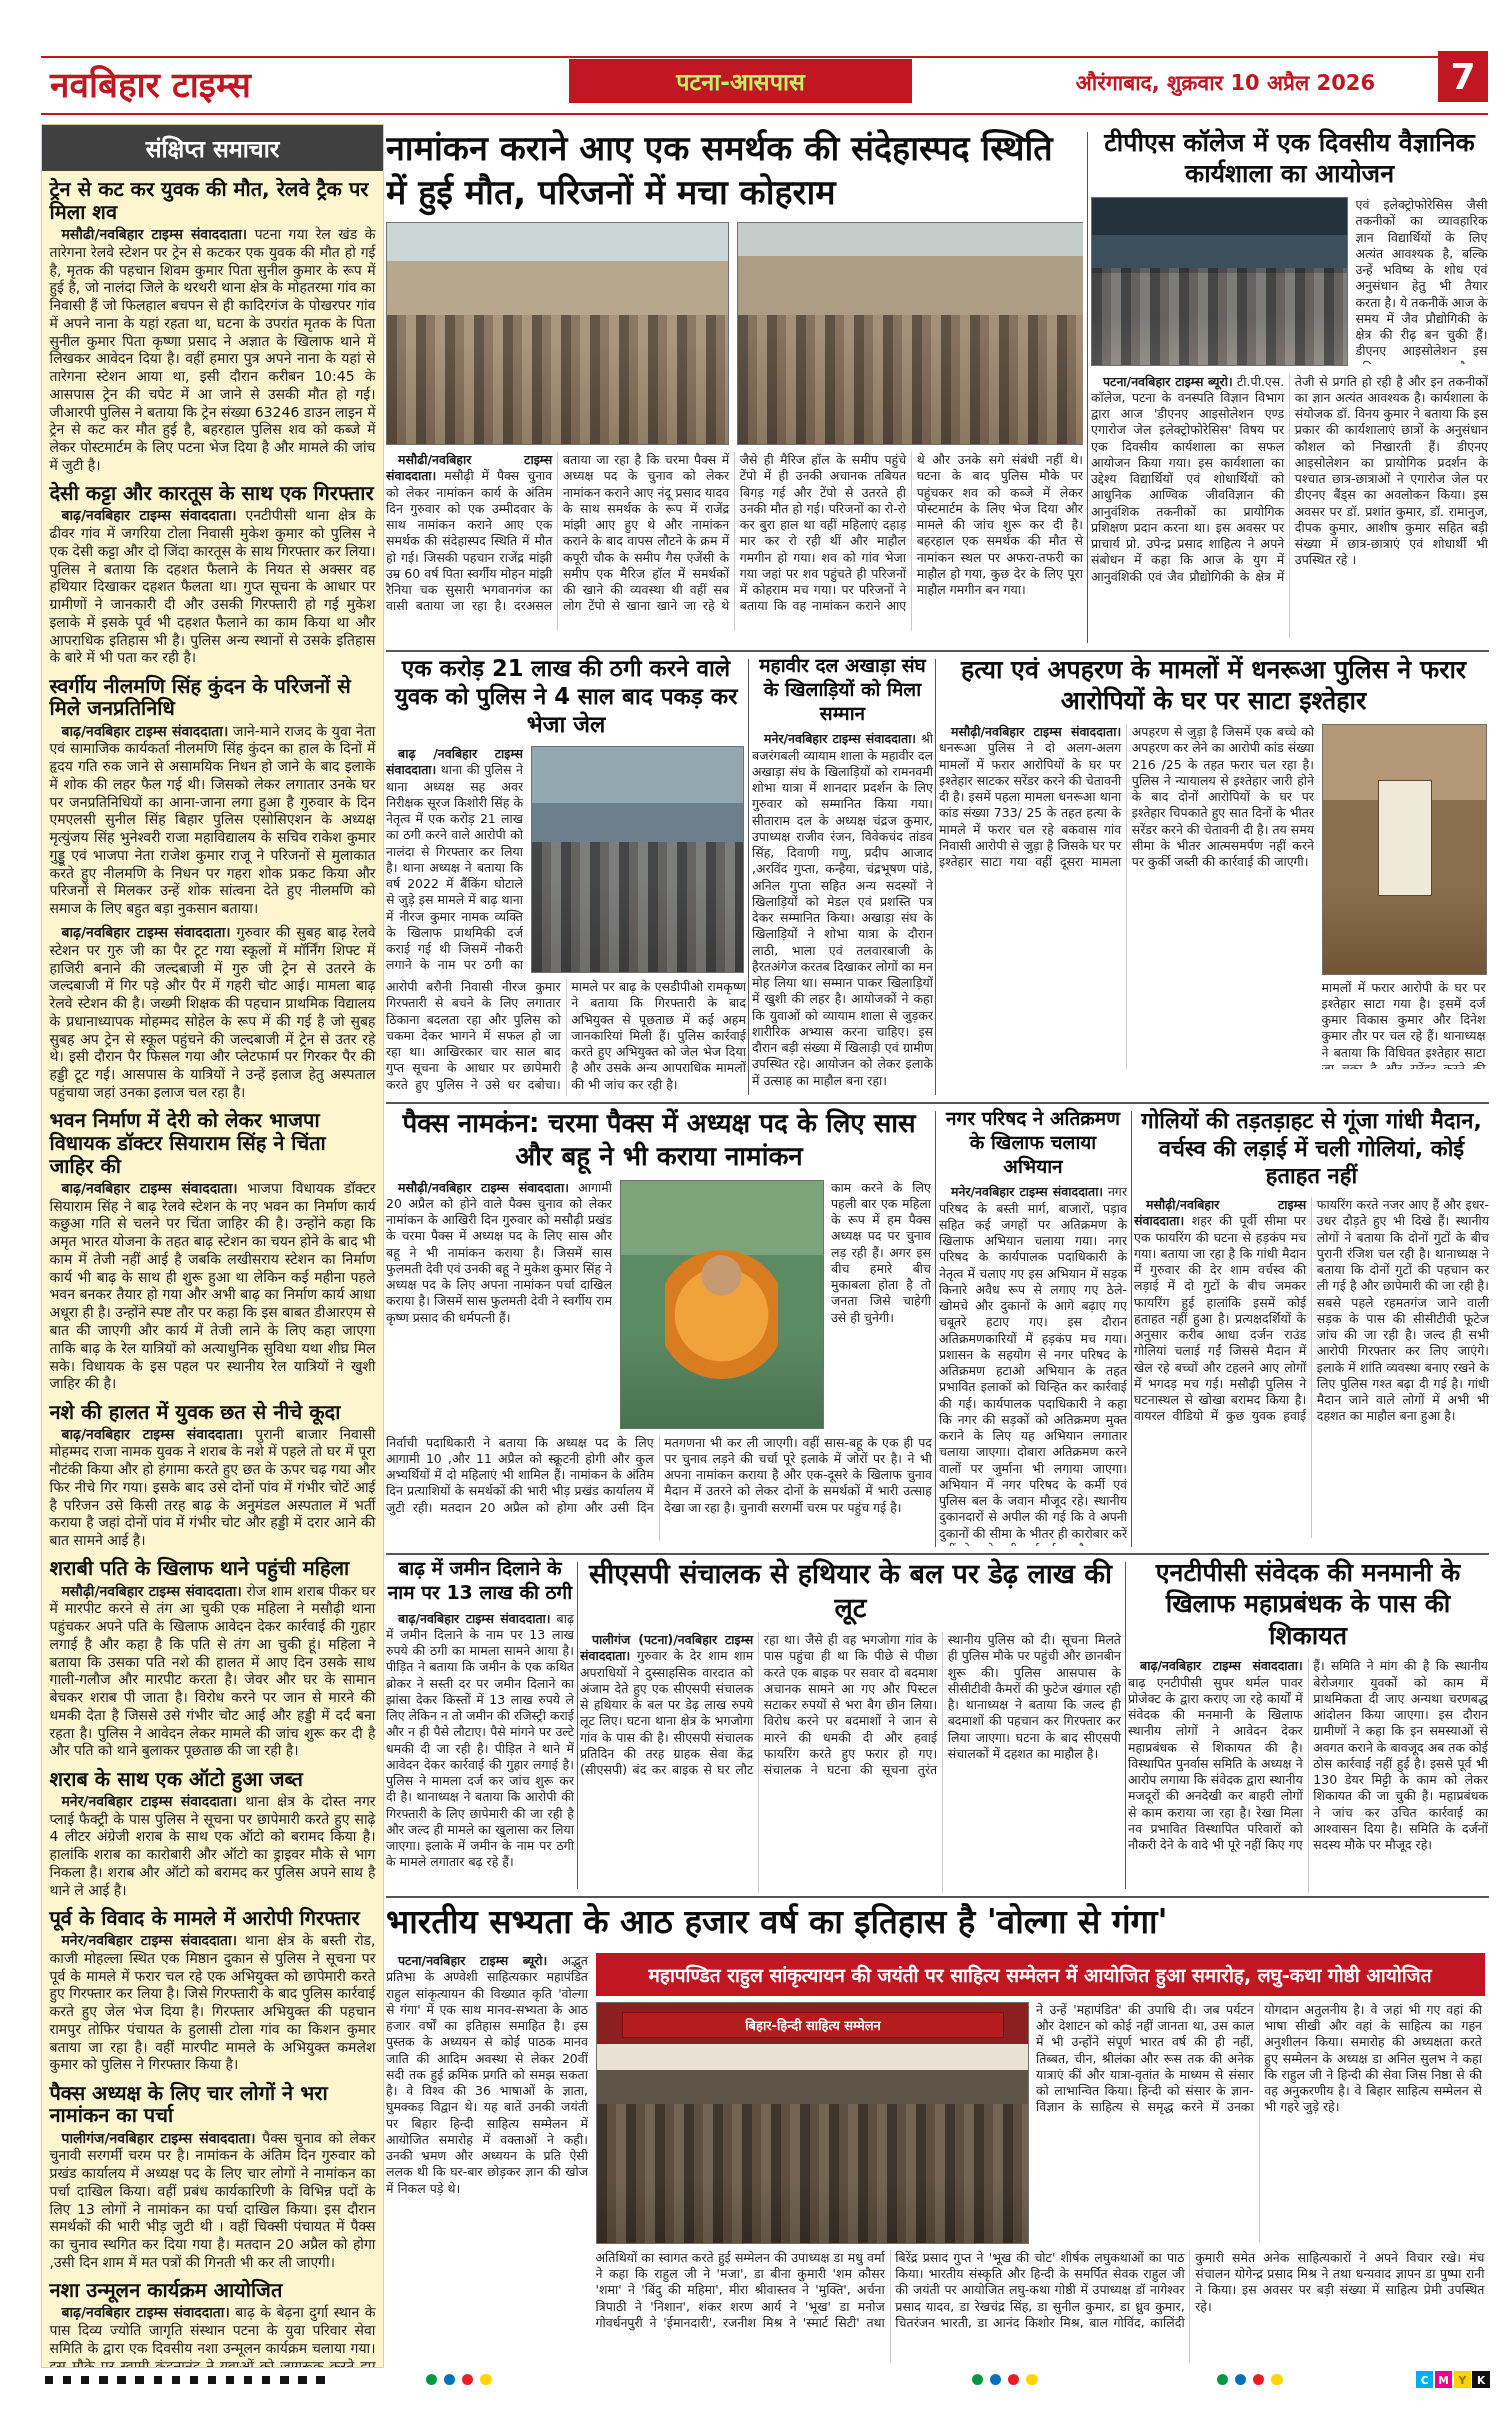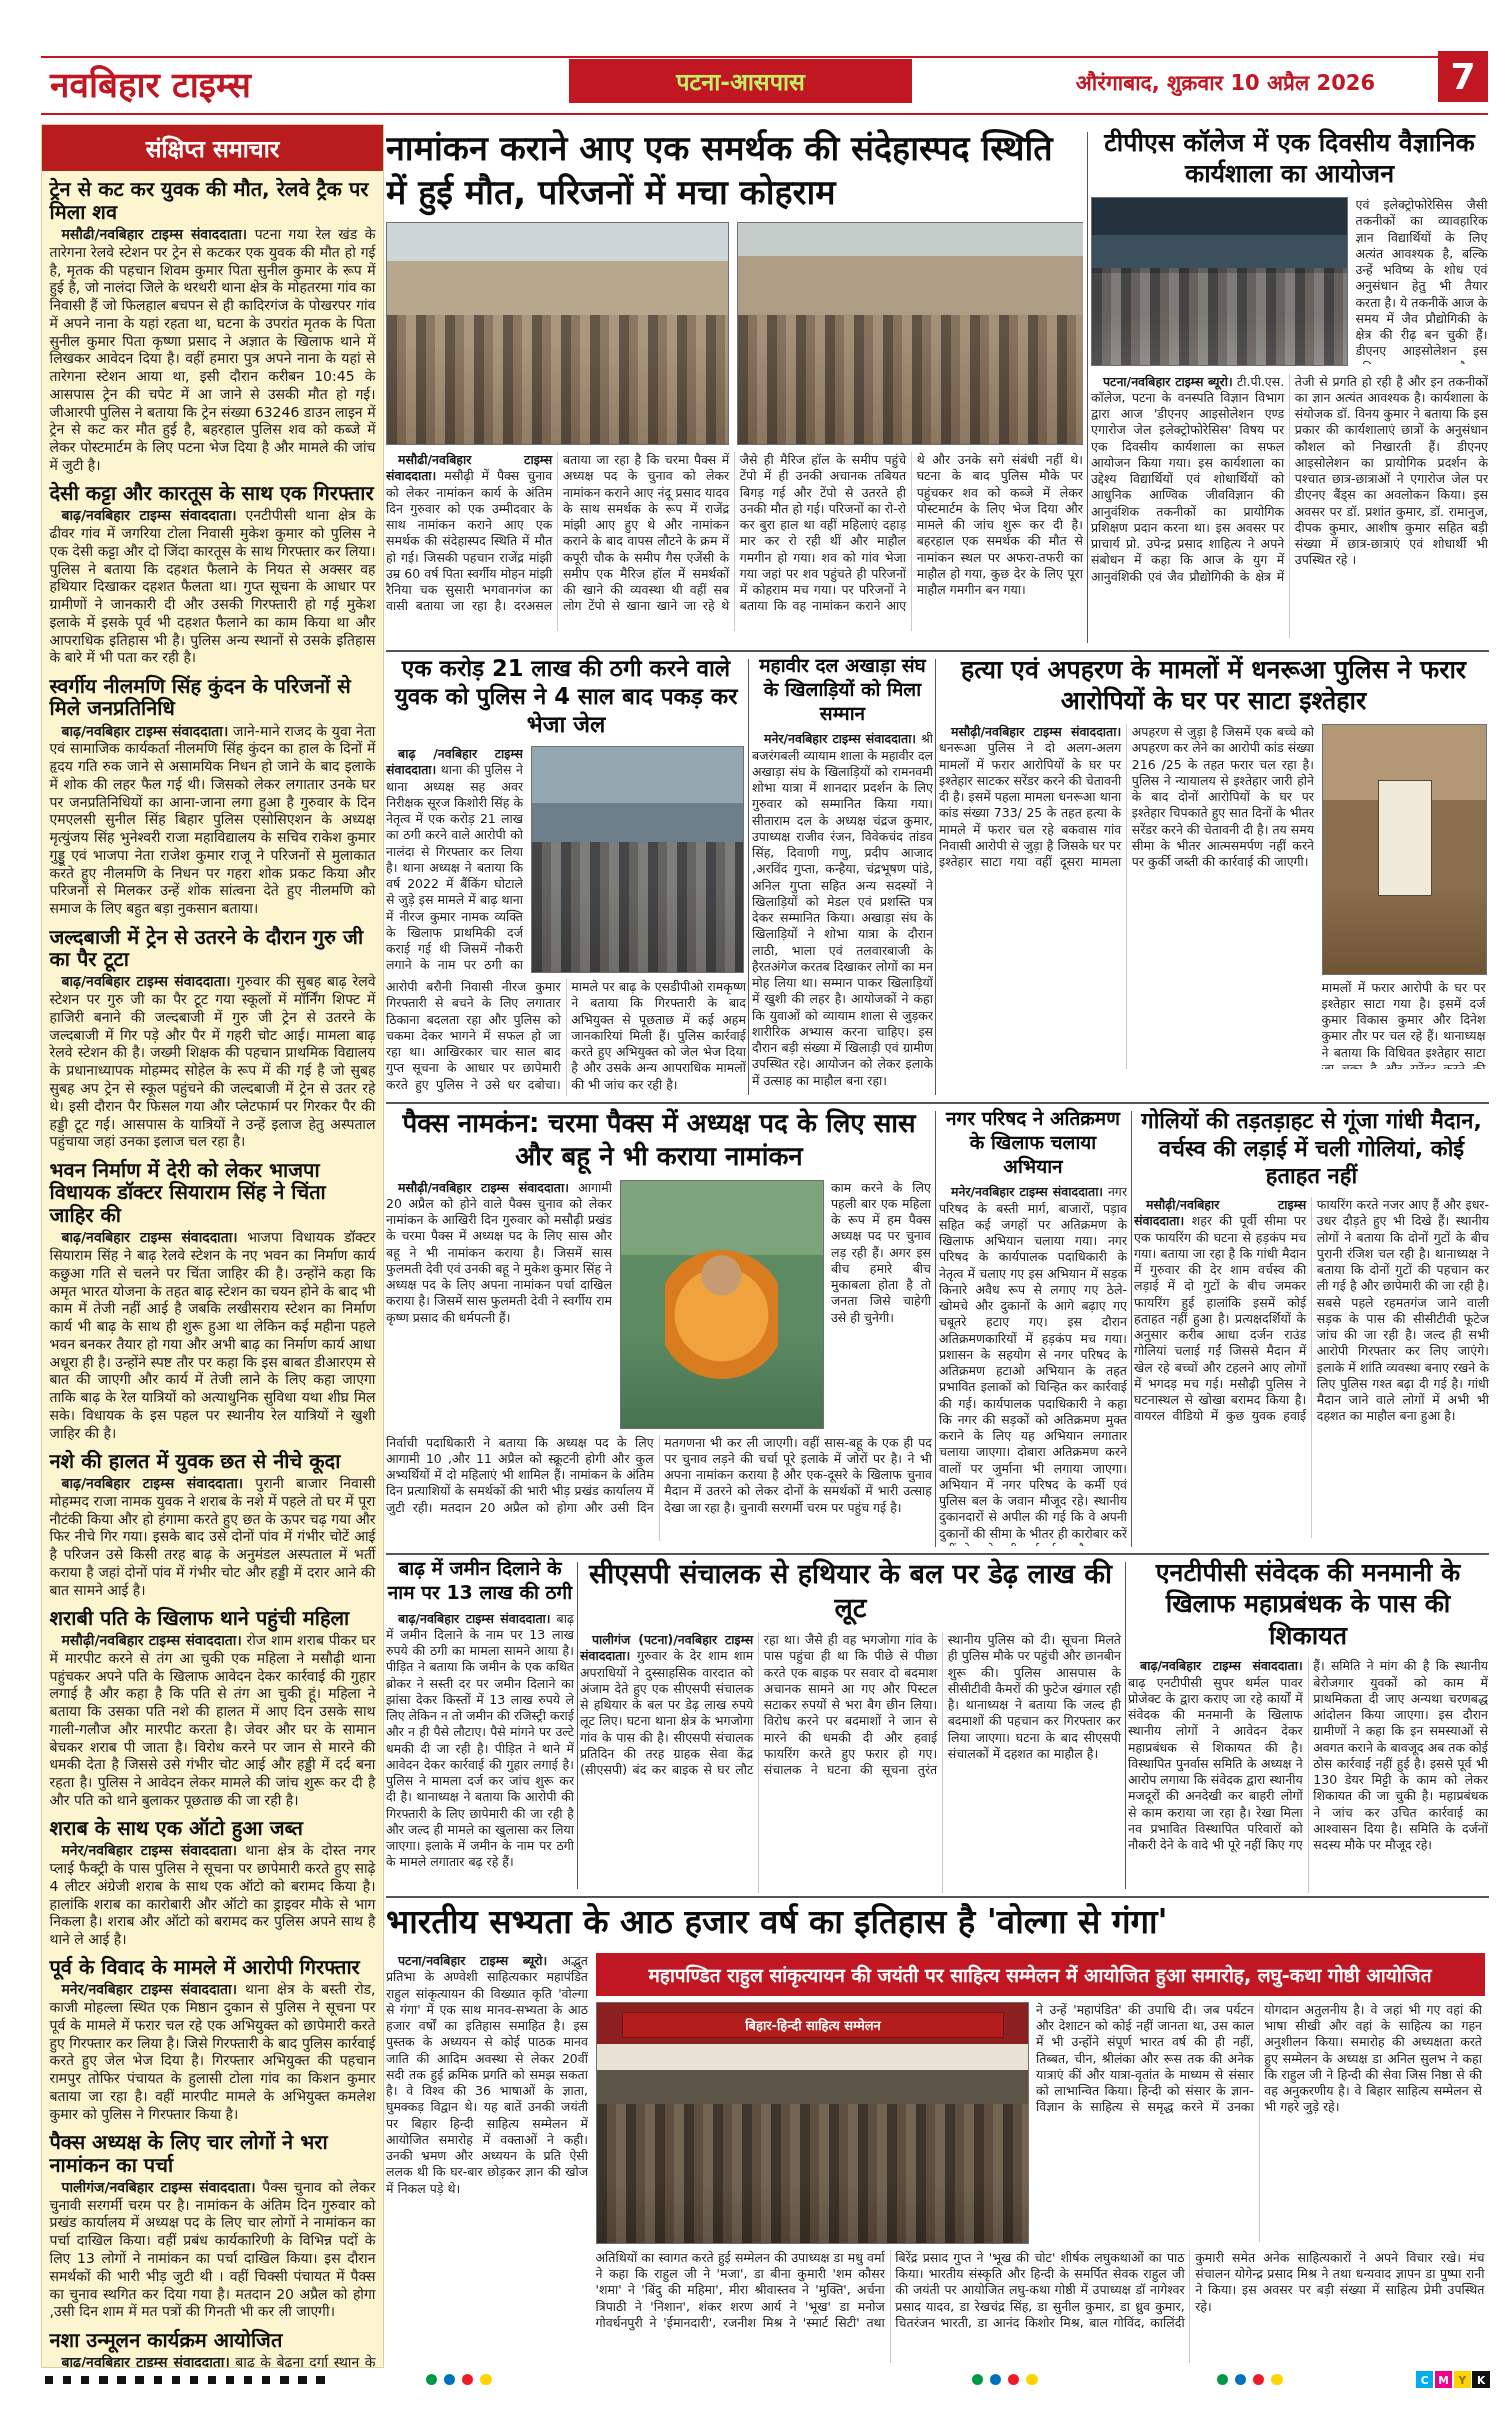--- a/index.html
+++ b/index.html
@@ -11,21 +11,21 @@
   .masthead{position:absolute;left:9px;top:3px;font-size:35px;font-weight:700;color:#c01722;}
   .section-box{position:absolute;left:528px;top:1.5px;width:343px;height:44px;background:#c01722;
                display:flex;align-items:center;justify-content:center;}
   .section-box span{color:#bef264;font-size:23.4px;font-weight:700;}
   .edition{position:absolute;right:113px;top:10.6px;font-size:21px;font-weight:700;color:#c01722;}
   .pagenum{position:absolute;right:0;top:-6px;width:50px;height:51px;background:#c01722;color:#fff;
            font-size:36px;font-weight:700;display:flex;align-items:center;justify-content:center;}
   
   .briefs{position:absolute;left:41px;top:124px;width:341px;height:2242px;background:#fcf5d0;
           border:0.8px solid #d8cfa0;overflow:hidden;}
-  .briefs-title{background:#b91c1c;color:#fff;font-size:23.4px;font-weight:700;text-align:center;
+  .briefs-title{background:#404040;color:#fff;font-size:23.4px;font-weight:700;text-align:center;
                 padding:6.8px 0;margin:0 0 1.5px 0;}
   .brief h3{font-size:20px;line-height:1.14;margin:7.5px 7.5px 2.3px;color:#111;}
   .brief p{font-size:14px;line-height:1.27;margin:0 7.5px 6px;text-align:justify;}
   .dl{font-weight:700;margin-left:12px;}
   
   .story{position:absolute;overflow:hidden;}
   .story h1{font-size:34px;line-height:1.28;margin:0 0 7.5px;color:#0d0d0d;}
   .story h2{font-size:25px;line-height:1.25;margin:0 0 7.5px;text-align:center;color:#0d0d0d;}
   .story h3{font-size:19px;line-height:1.25;margin:0 0 6px;text-align:center;color:#0d0d0d;}
   .body{font-size:12.5px;line-height:1.3;text-align:justify;overflow:hidden;}
@@ -93,21 +93,20 @@
     </article>
     <article class="brief">
       <h3>देसी कट्टा और कारतूस के साथ एक गिरफ्तार</h3>
       <p><b class="dl">बाढ़/नवबिहार टाइम्स संवाददाता।</b> <span>एनटीपीसी थाना क्षेत्र के ढीवर गांव में जगरिया टोला निवासी मुकेश कुमार को पुलिस ने एक देसी कट्टा और दो जिंदा कारतूस के साथ गिरफ्तार कर लिया। पुलिस ने बताया कि दहशत फैलाने के नियत से अक्सर वह हथियार दिखाकर दहशत फैलता था। गुप्त सूचना के आधार पर ग्रामीणों ने जानकारी दी और उसकी गिरफ्तारी हो गई मुकेश इलाके में इसके पूर्व भी दहशत फैलाने का काम किया था और आपराधिक इतिहास भी है। पुलिस अन्य स्थानों से उसके इतिहास के बारे में भी पता कर रही है।</span></p>
     </article>
     <article class="brief">
       <h3>स्वर्गीय नीलमणि सिंह कुंदन के परिजनों से मिले जनप्रतिनिधि</h3>
       <p><b class="dl">बाढ़/नवबिहार टाइम्स संवाददाता।</b> <span>जाने-माने राजद के युवा नेता एवं सामाजिक कार्यकर्ता नीलमणि सिंह कुंदन का हाल के दिनों में हृदय गति रुक जाने से असामयिक निधन हो जाने के बाद इलाके में शोक की लहर फैल गई थी। जिसको लेकर लगातार उनके घर पर जनप्रतिनिधियों का आना-जाना लगा हुआ है गुरुवार के दिन एमएलसी सुनील सिंह बिहार पुलिस एसोसिएशन के अध्यक्ष मृत्युंजय सिंह भुनेश्वरी राजा महाविद्यालय के सचिव राकेश कुमार गुड्डू एवं भाजपा नेता राजेश कुमार राजू ने परिजनों से मुलाकात करते हुए नीलमणि के निधन पर गहरा शोक प्रकट किया और परिजनों से मिलकर उन्हें शोक सांत्वना देते हुए नीलमणि को समाज के लिए बहुत बड़ा नुकसान बताया।</span></p>
     </article>
     <article class="brief">
-      <h3>जल्दबाजी में ट्रेन से उतरने के दौरान गुरु जी का पैर टूटा</h3>
       <p><b class="dl">बाढ़/नवबिहार टाइम्स संवाददाता।</b> <span>गुरुवार की सुबह बाढ़  रेलवे स्टेशन पर गुरु जी का पैर टूट गया स्कूलों में मॉर्निंग शिफ्ट में हाजिरी बनाने की जल्दबाजी में  गुरु जी ट्रेन से उतरने के जल्दबाजी में गिर पड़े और पैर में गहरी चोट आई। मामला बाढ़ रेलवे स्टेशन की है। जख्मी शिक्षक की पहचान प्राथमिक विद्यालय के प्रधानाध्यापक मोहम्मद सोहेल के रूप में की गई है जो सुबह सुबह अप ट्रेन से स्कूल पहुंचने की जल्दबाजी में ट्रेन से उतर रहे थे। इसी दौरान पैर फिसल गया और प्लेटफार्म पर गिरकर पैर की हड्डी टूट गई। आसपास के यात्रियों ने उन्हें इलाज हेतु अस्पताल पहुंचाया जहां उनका इलाज चल रहा है।</span></p>
     </article>
     <article class="brief">
       <h3>भवन निर्माण में देरी को लेकर भाजपा विधायक डॉक्टर सियाराम सिंह ने चिंता जाहिर की</h3>
       <p><b class="dl">बाढ़/नवबिहार टाइम्स संवाददाता।</b> <span>भाजपा विधायक डॉक्टर सियाराम सिंह ने बाढ़ रेलवे स्टेशन के नए भवन का निर्माण कार्य कछुआ गति से चलने पर चिंता जाहिर की है। उन्होंने कहा कि अमृत भारत योजना के तहत बाढ़ स्टेशन का चयन होने के बाद भी काम में तेजी नहीं आई है जबकि लखीसराय स्टेशन का निर्माण कार्य भी बाढ़ के साथ ही शुरू हुआ था लेकिन कई महीना पहले भवन बनकर तैयार हो गया और अभी बाढ़ का निर्माण कार्य आधा अधूरा ही है। उन्होंने स्पष्ट तौर पर कहा कि इस बाबत डीआरएम से बात की जाएगी और कार्य में तेजी लाने के लिए कहा जाएगा ताकि बाढ़ के रेल यात्रियों को अत्याधुनिक सुविधा यथा शीघ्र मिल सके। विधायक के इस पहल पर स्थानीय रेल यात्रियों ने खुशी जाहिर की है।</span></p>
     </article>
     <article class="brief">
       <h3>नशे की हालत में युवक छत से नीचे कूदा</h3>
       <p><b class="dl">बाढ़/नवबिहार टाइम्स संवाददाता।</b> <span>पुरानी बाजार निवासी मोहम्मद राजा नामक युवक ने शराब के नशे में पहले तो घर में पूरा नौटंकी किया और हो हंगामा  करते हुए छत के ऊपर चढ़ गया और फिर नीचे गिर गया। इसके बाद उसे दोनों पांव में गंभीर चोटें आई है परिजन उसे किसी तरह बाढ़ के अनुमंडल अस्पताल में भर्ती कराया है जहां दोनों पांव में गंभीर चोट और हड्डी में दरार आने की बात सामने आई है।</span></p>
     </article>

